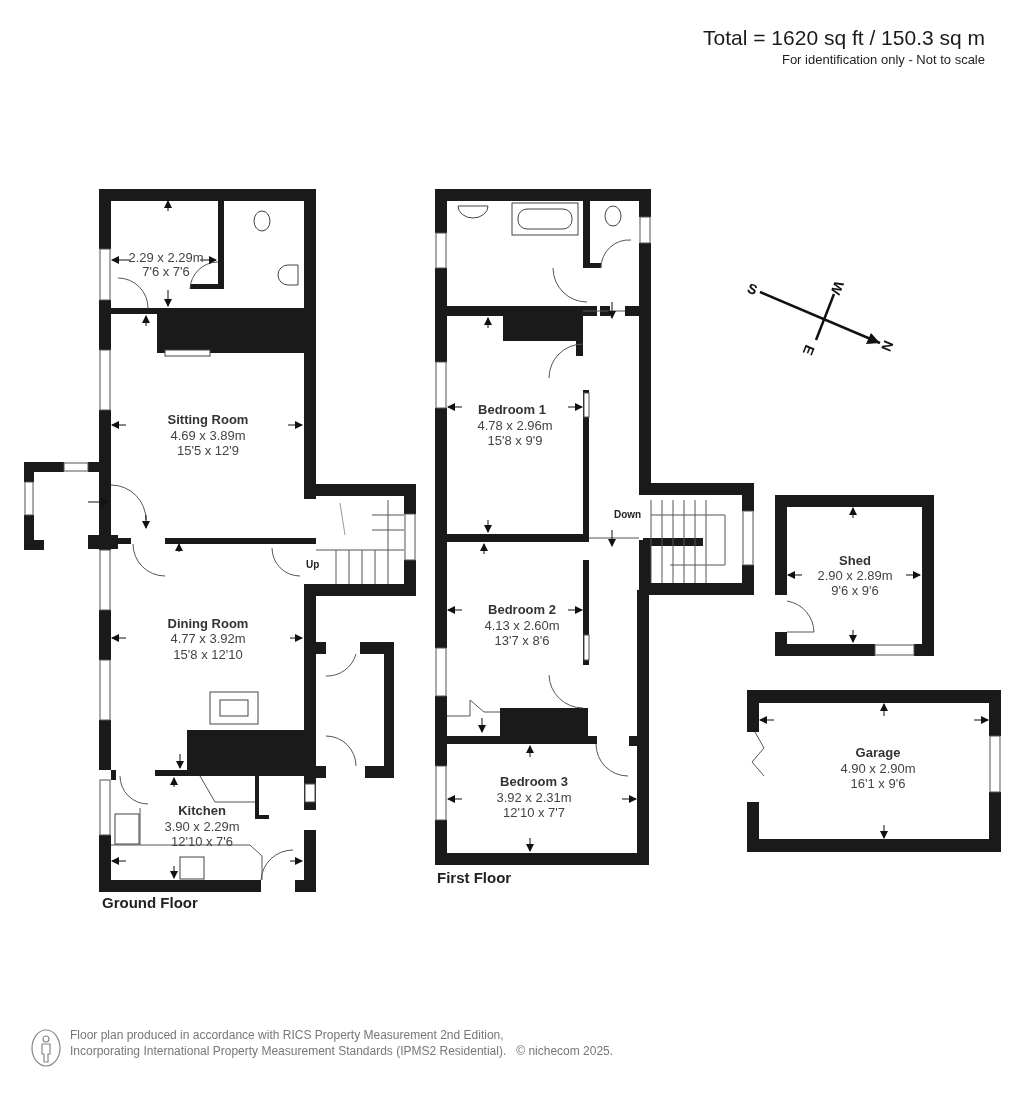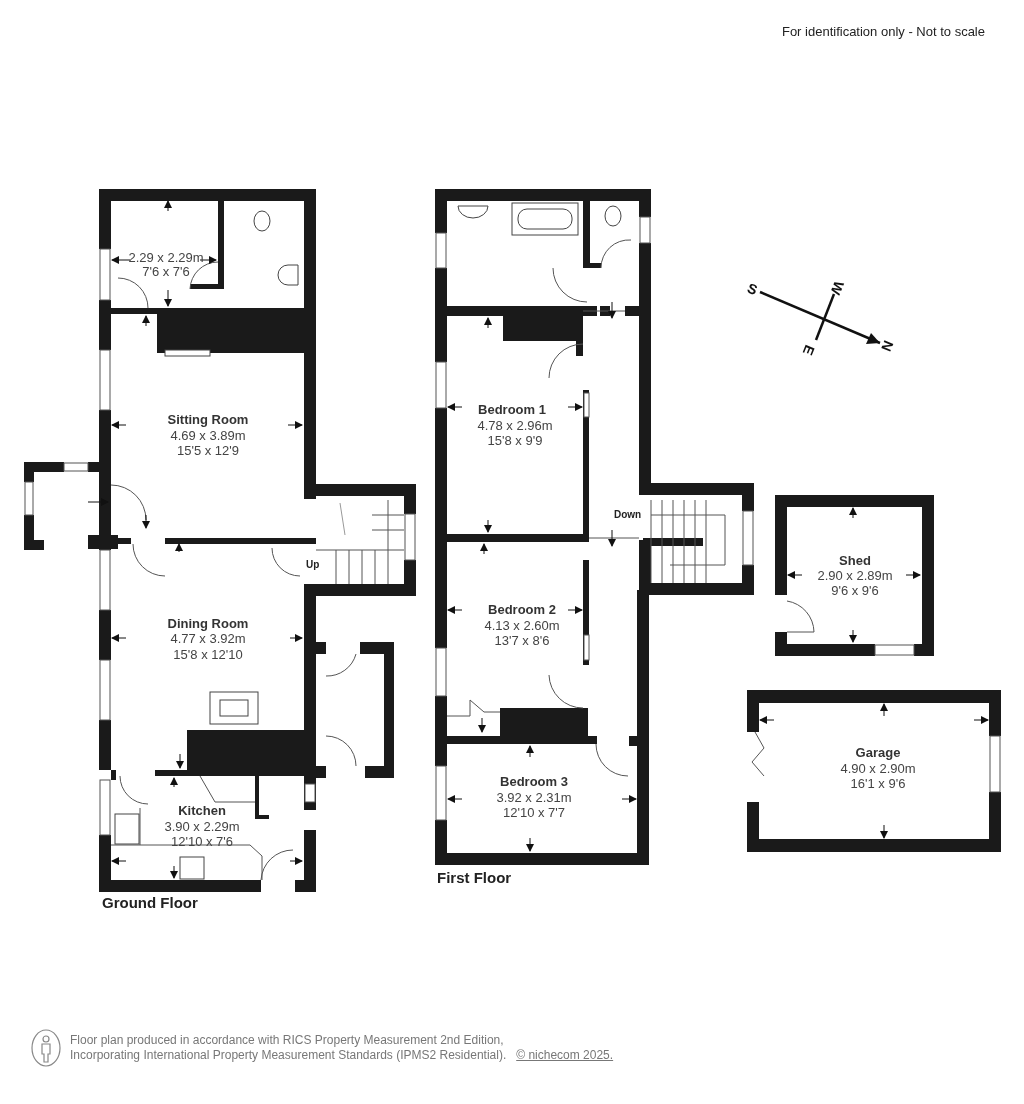--- a/index.html
+++ b/index.html
@@ -6,29 +6,30 @@
   body { width:1024px; height:1104px; position:relative; overflow:hidden; font-family:"Liberation Sans", sans-serif; color:#222; }
   .areas { position:absolute; right:39px; top:24px; text-align:right; }
   .areas .line { font-size:21px; line-height:27.5px; color:#1a1a1a; }
   .areas .note { font-size:13px; color:#222; }
   svg.plan { position:absolute; left:0; top:0; }
   .room-name { font-family:"Liberation Sans", sans-serif; font-weight:bold; font-size:13px; fill:#333; }
   .room-dim { font-family:"Liberation Sans", sans-serif; font-size:13px; fill:#444; }
   .floor-label { font-family:"Liberation Sans", sans-serif; font-weight:bold; font-size:15px; fill:#222; }
   .small-label { font-family:"Liberation Sans", sans-serif; font-weight:bold; font-size:10px; fill:#222; }
   .compass-letter { font-family:"Liberation Sans", sans-serif; font-weight:bold; font-size:14px; fill:#111; }
-  .footer { position:absolute; left:30px; top:1028px; display:flex; align-items:center; }
+  .footer { position:absolute; left:30px; top:1028px; display:flex; align-items:flex-start; }
   .footer .icon { width:32px; height:40px; margin-right:8px; }
   .footer .text { font-size:12px; line-height:15.5px; color:#777; }
-  .footer .copy { margin-left:10px;text-decoration:underline; }
+  .footer .copy { margin-left:10px; }
 </style>
 </head>
 <body>
 
 <div class="areas">
+  <div class="line">Total = 1620 sq ft / 150.3 sq m</div>
   <div class="note">For identification only - Not to scale</div>
 </div>
 
 <svg class="plan" width="1024" height="1104" viewBox="0 0 1024 1104" xmlns="http://www.w3.org/2000/svg">
   <defs>
     <marker id="ah" markerWidth="8" markerHeight="8" refX="7" refY="4" orient="auto">
       <path d="M0,0 L8,4 L0,8 z" fill="#111"></path>
     </marker>
   </defs>
 

